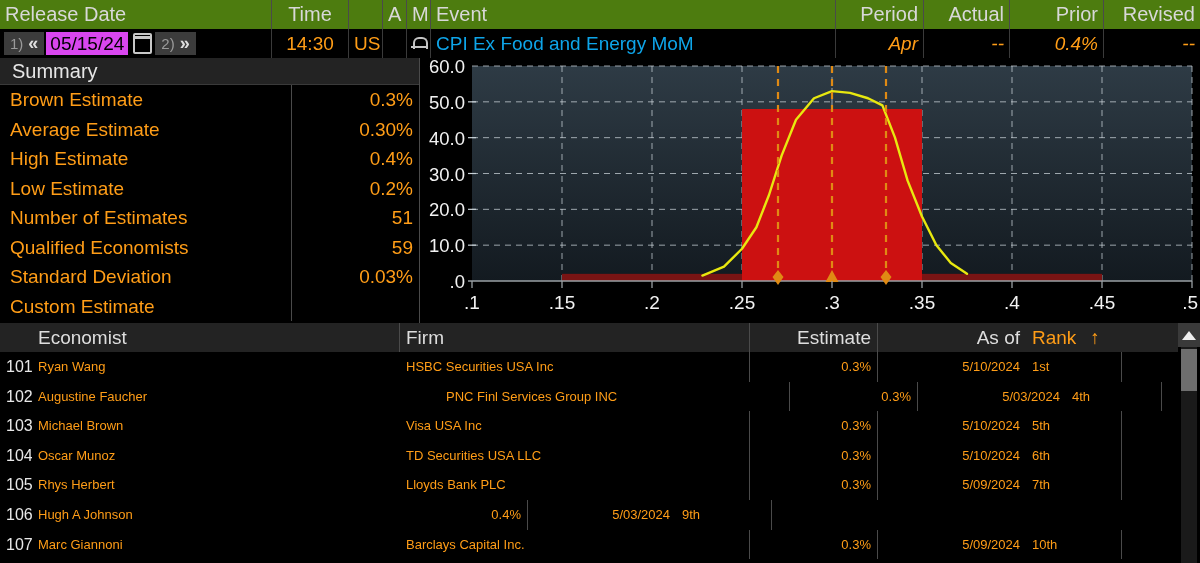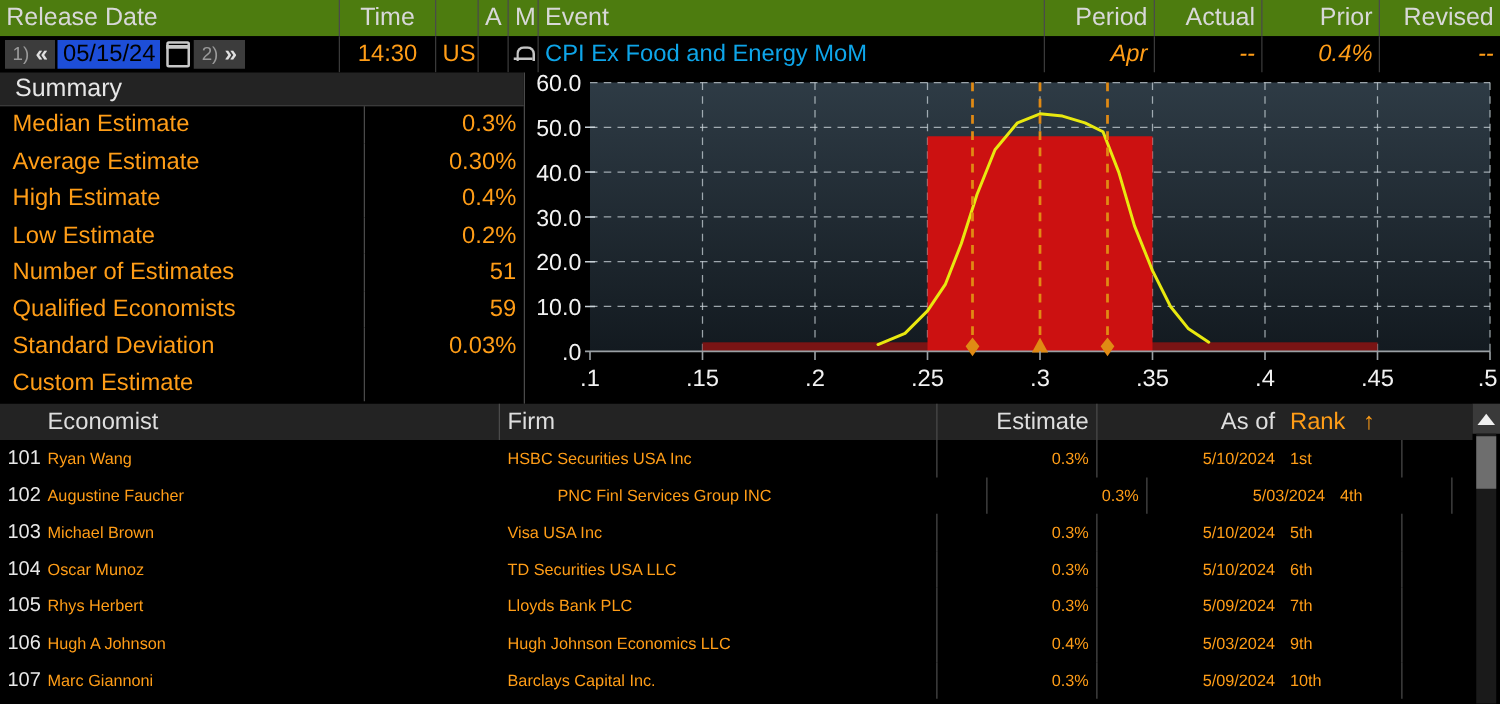--- a/index.html
+++ b/index.html
@@ -45,21 +45,21 @@
     padding-left: 4px;
   }
   .nav-btn {
     background: #3c3c3c; color: #cfcfcf; font-size: 17px;
     height: 23px; line-height: 23px; padding: 0 6px;
     display: flex; align-items: center; gap: 5px;
   }
   .nav-btn .num { color: #9a9a9a; font-size: 15px; }
   .nav-btn .chev { color: #e0e0e0; font-size: 18px; font-weight: bold; }
   .date-field {
-    background: #1d4ed8; color: #000; font-size: 19px;
+    background: #d946ef; color: #000; font-size: 19px;
     height: 23px; line-height: 23px; padding: 0 4px; margin: 0 2px;
     font-family: "Liberation Sans", sans-serif;
   }
   .cal-icon {
     width: 19px; height: 21px; display: inline-block; position: relative;
     border: 2px solid #c8c8c8; border-radius: 2px; margin: 0 3px;
   }
   .cal-icon::before {
     content: ""; position: absolute; left: -2px; right: -2px; top: 1px;
     height: 3px; background: #c8c8c8;
@@ -196,21 +196,21 @@
     <div class="val-cell ralign" style="width:88px">Apr</div>
     <div class="val-cell ralign" style="width:86px">--</div>
     <div class="val-cell ralign" style="width:94px">0.4%</div>
     <div class="val-cell ralign" style="width:96px;border-right:none">--</div>
   </div>
 
   <div class="summary">
     <div class="summary-title">Summary</div>
 
     <div class="sum-row">
-      <div class="sum-label">Median Estimate</div>
+      <div class="sum-label">Brown Estimate</div>
       <div class="sum-value">0.3%</div>
     </div>
     <div class="sum-row">
       <div class="sum-label">Average Estimate</div>
       <div class="sum-value">0.30%</div>
     </div>
     <div class="sum-row">
       <div class="sum-label">High Estimate</div>
       <div class="sum-value">0.4%</div>
     </div>
@@ -352,21 +352,20 @@
         <div class="td idx" style="width: 32px;">105)</div>
         <div class="td " style="width: 368px;">Rhys Herbert</div>
         <div class="td sep" style="width: 350px;">Lloyds Bank PLC</div>
         <div class="td ralign sep" style="width: 128px;">0.3%</div>
         <div class="td ralign" style="width: 148px;">5/09/2024</div>
         <div class="td sep" style="width: 96px;">7th</div>
       </div>
       <div class="tr">
         <div class="td idx" style="width: 32px;">106)</div>
         <div class="td " style="width: 368px;">Hugh A Johnson</div>
-        <div class="td sep" style="width: 350px;">Hugh Johnson Economics LLC</div>
         <div class="td ralign sep" style="width: 128px;">0.4%</div>
         <div class="td ralign" style="width: 148px;">5/03/2024</div>
         <div class="td sep" style="width: 96px;">9th</div>
       </div>
       <div class="tr">
         <div class="td idx" style="width: 32px;">107)</div>
         <div class="td " style="width: 368px;">Marc Giannoni</div>
         <div class="td sep" style="width: 350px;">Barclays Capital Inc.</div>
         <div class="td ralign sep" style="width: 128px;">0.3%</div>
         <div class="td ralign" style="width: 148px;">5/09/2024</div>

